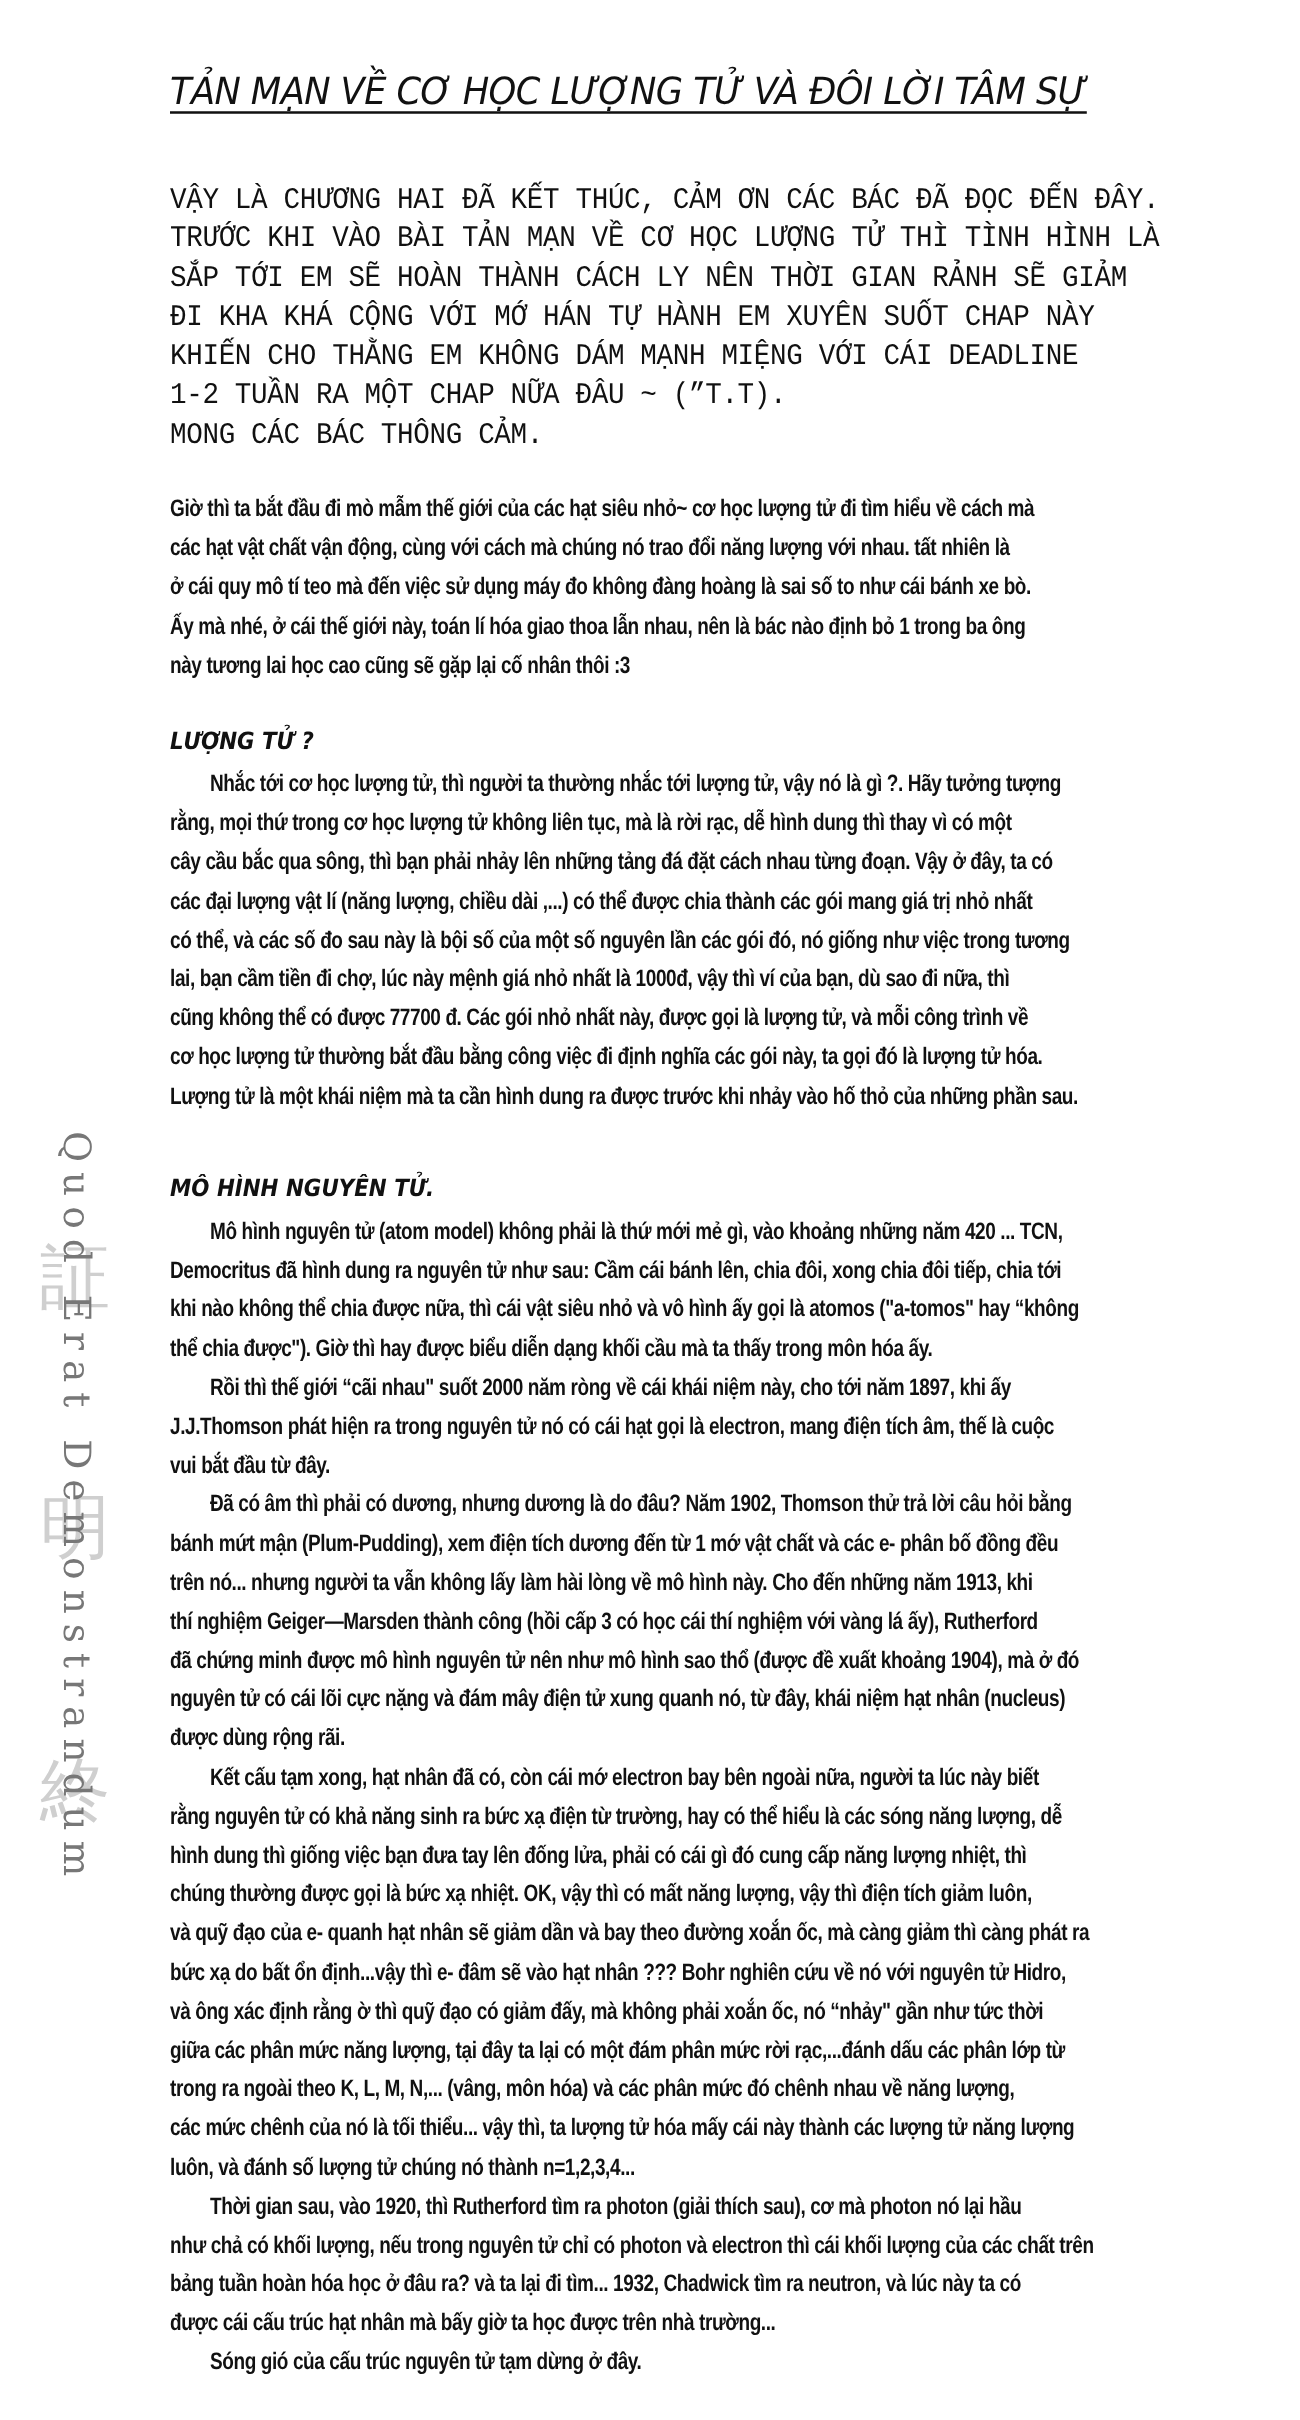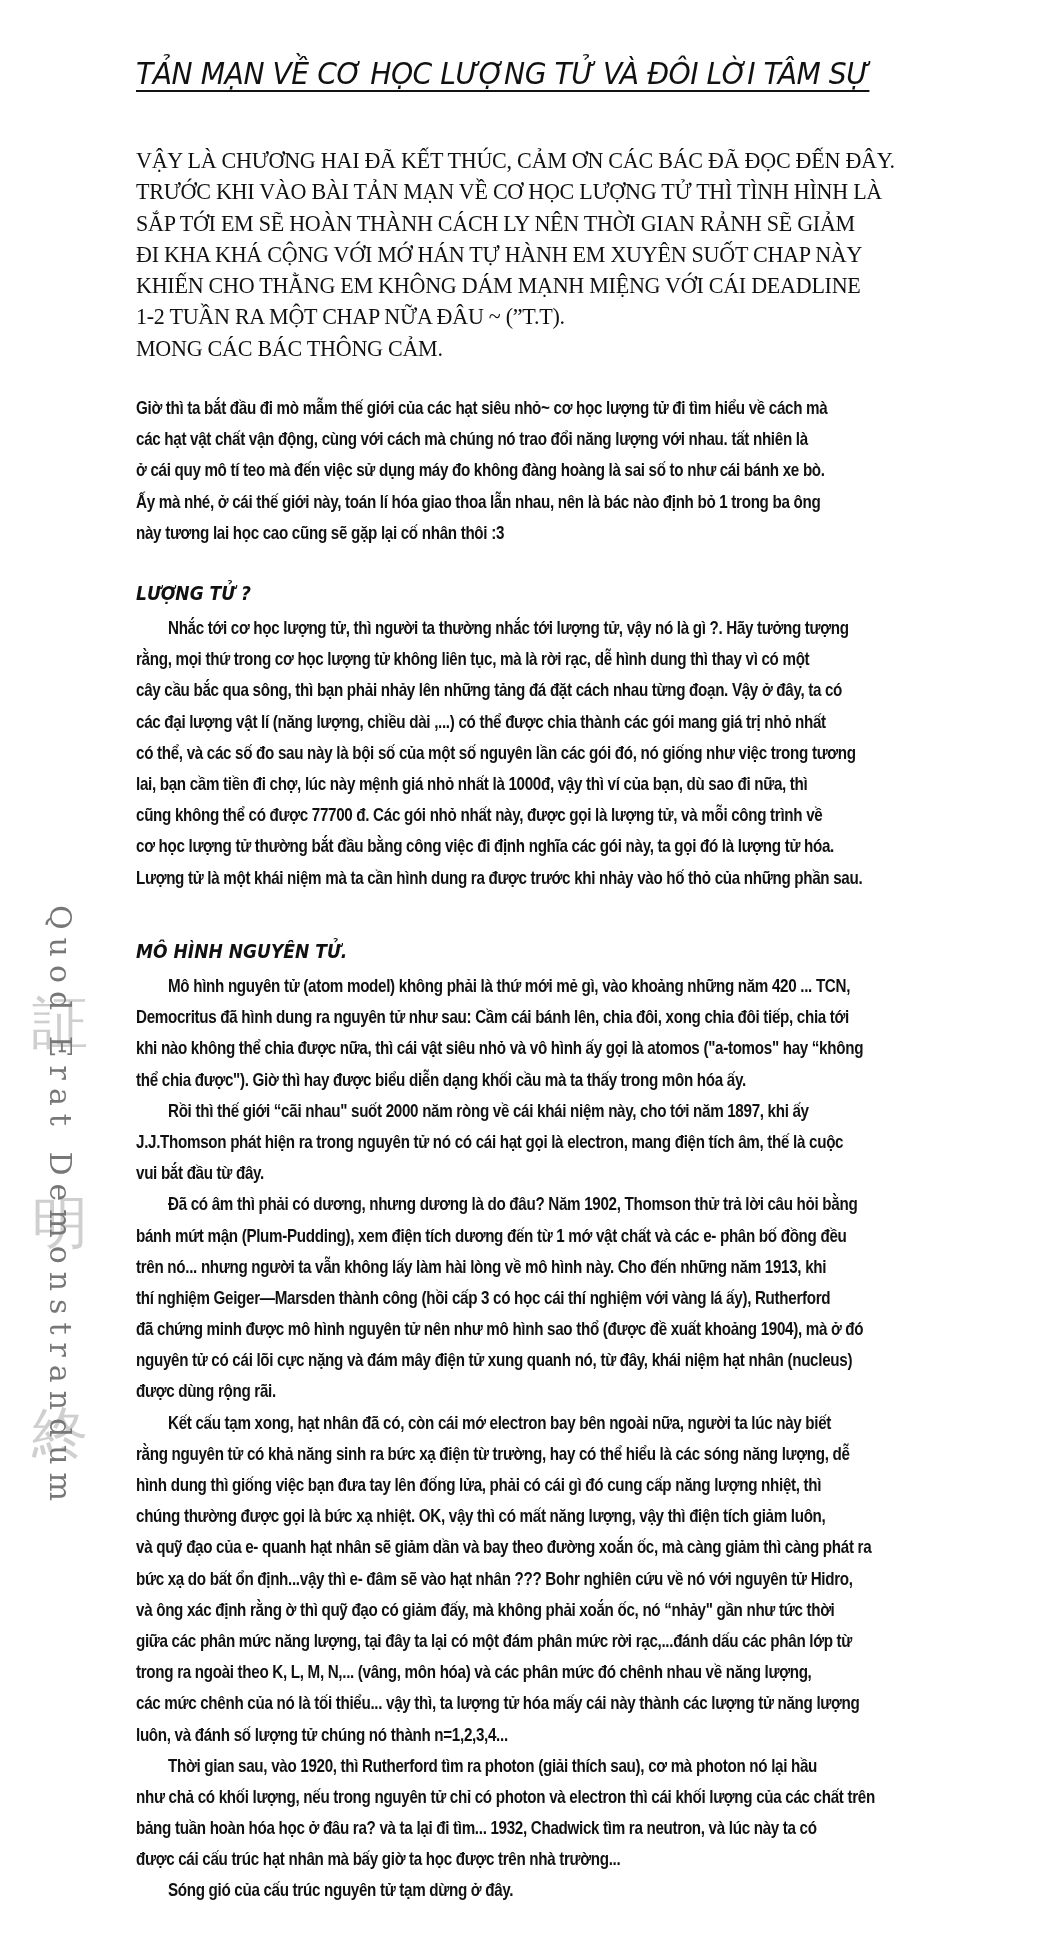--- a/index.html
+++ b/index.html
@@ -15,21 +15,21 @@
       font-style: italic; font-weight: normal;
       font-size: 30px; letter-spacing: -0.5px;
       text-decoration: underline; text-decoration-thickness: 2px;
       text-underline-offset: 6px;
       white-space: nowrap;
       transform: scaleX(0.94); transform-origin: left top;
     }
 
     .intro {
       position: absolute; left: 136px; top: 145px; width: 880px;
-      font-family: Liberation Serif, serif;
+      font-family: Liberation Mono, monospace;
       font-size: 24px; line-height: 31.3px;
       letter-spacing: -0.3px;
     }
     .intro div { white-space: nowrap; transform: scaleX(0.92); transform-origin: left top; }
 
     .body-text {
       font-family: "Liberation Sans", sans-serif;
       font-weight: bold;
       font-size: 19px;
       line-height: 31.2px;

